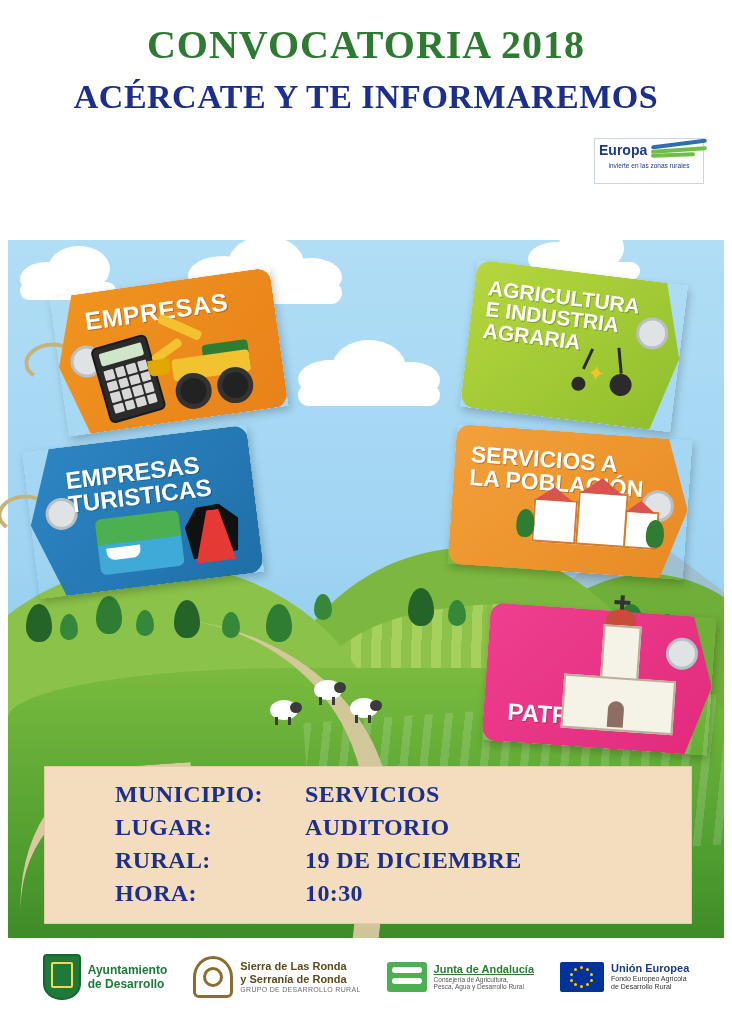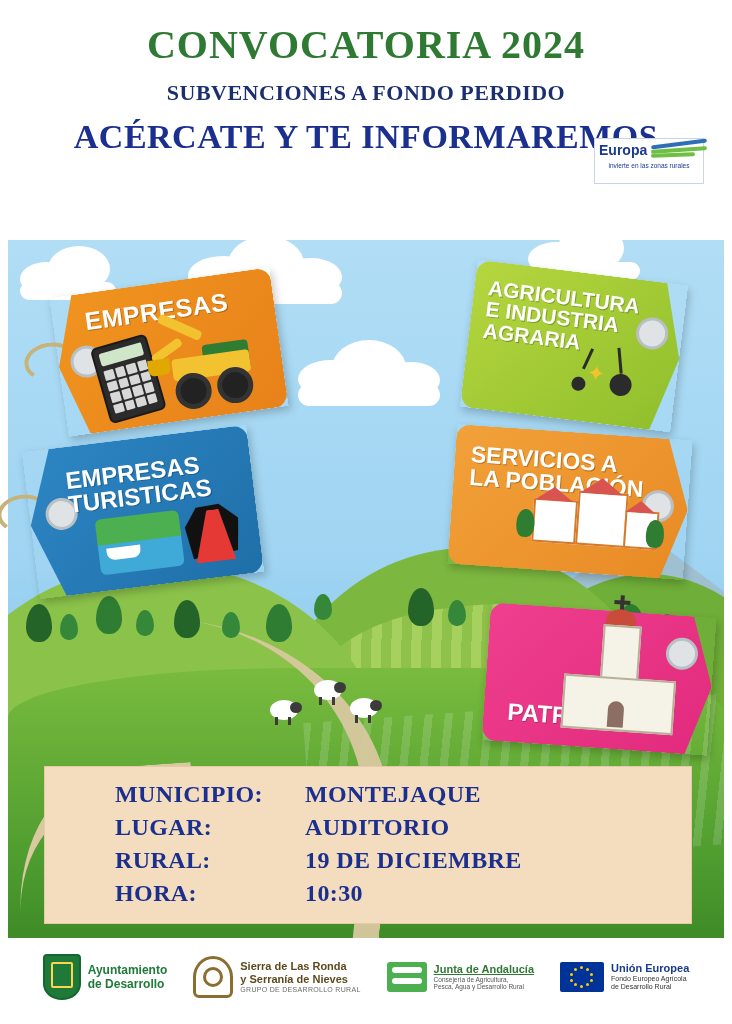--- a/index.html
+++ b/index.html
@@ -528,22 +528,21 @@
     </div>
     <div class="sheep" style="left:342px; top:690px;">
       <div class="body"></div>
         <div class="head"></div>
       <div class="leg" style="left:5px;"></div>
         <div class="leg" style="left:18px;"></div>
     </div>
   </div>
 
   <div class="titleblock">
-    <div class="title2">CONVOCATORIA 2024</div>
-    <div class="subtitle">SUBVENCIONES A FONDO PERDIDO</div>
+    <div class="title2">CONVOCATORIA 2018</div>
     <div class="title3">ACÉRCATE Y TE INFORMAREMOS</div>
   </div>
 
   <div class="eu-badge">
     <div class="eu-top">
       <span class="eu-word">Europa</span>
       <span class="eu-swoosh">
           <span></span>
           <span></span>
           <span></span>
@@ -650,21 +649,21 @@
       <div class="dome"></div>
       <div class="tower"></div>
       <div class="nave"></div>
       <div class="door"></div>
     </div>
   </div>
 
   <div class="infobox">
     <div class="inforow">
       <span class="k">MUNICIPIO:</span>
-      <span class="v">MONTEJAQUE</span>
+      <span class="v">SERVICIOS</span>
     </div>
     <div class="inforow">
       <span class="k">LUGAR:</span>
       <span class="v">AUDITORIO</span>
     </div>
     <div class="inforow">
       <span class="k">RURAL:</span>
       <span class="v">19 DE DICIEMBRE</span>
     </div>
     <div class="inforow">
@@ -680,21 +679,21 @@
       <div class="txt">
         <div class="name">Ayuntamiento</div>
         <div class="name2">de Desarrollo</div>
       </div>
     </div>
 
     <div class="logo l2">
       <div class="sn-mark"></div>
       <div class="txt">
         <div class="t1">Sierra de Las Ronda</div>
-        <div class="t2">y Serranía de Nieves</div>
+        <div class="t2">y Serranía de Ronda</div>
         <div class="t3">GRUPO DE DESARROLLO RURAL</div>
       </div>
     </div>
 
     <div class="logo l3">
       <div class="ja-mark"></div>
       <div class="txt">
         <div class="t1">Junta de Andalucía</div>
         <div class="t2" style="white-space:pre-line;">Consejería de Agricultura,
 Pesca, Agua y Desarrollo Rural</div>

